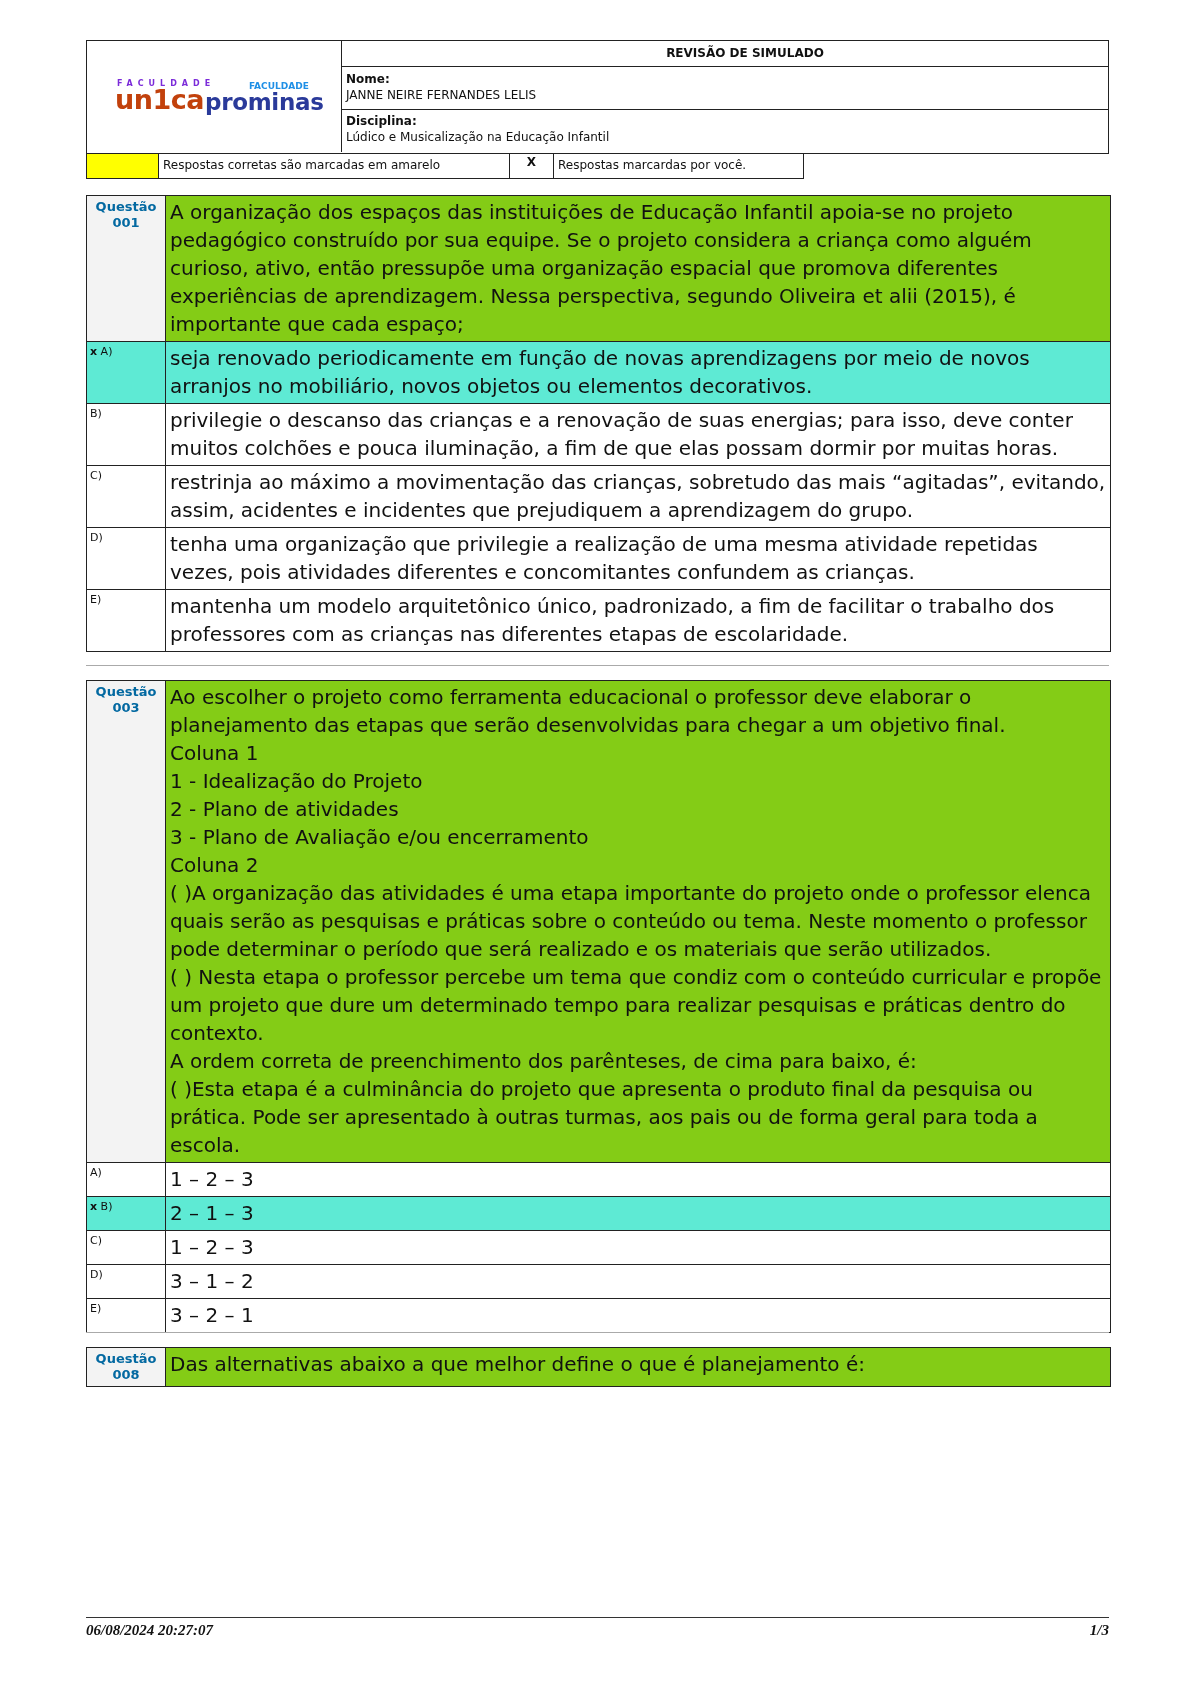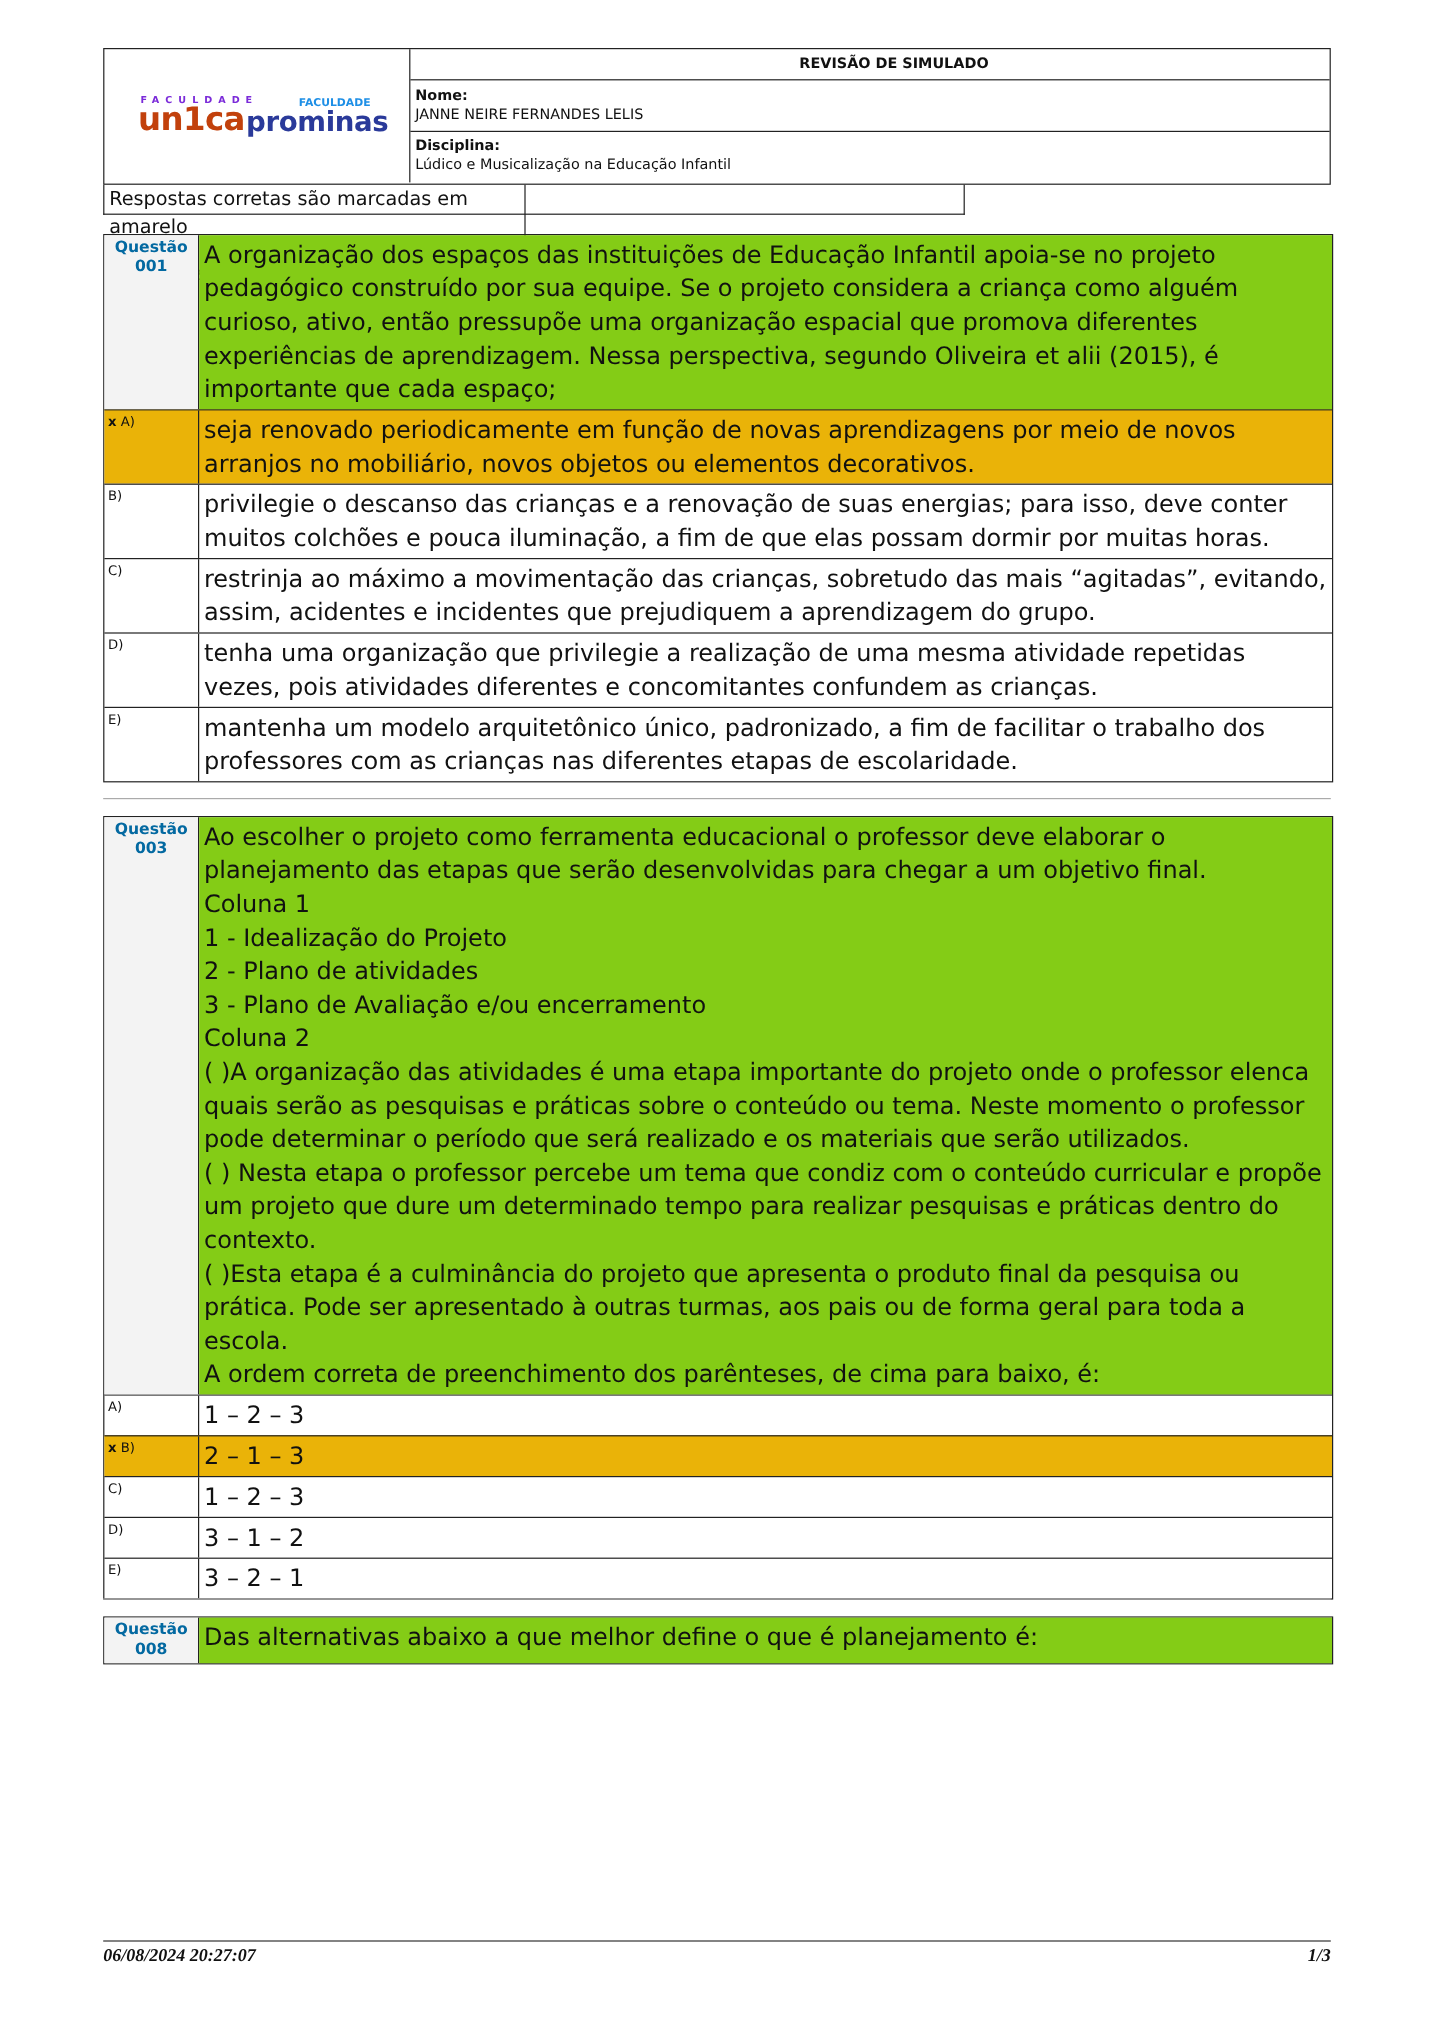--- a/index.html
+++ b/index.html
@@ -10,35 +10,35 @@
   .logo-unica-small { position: absolute; left: 0; top: 0; font-size: 8px; font-weight: bold; letter-spacing: 5px; color: #7b2bd9; }
   .logo-unica { position: absolute; left: -2px; top: 6px; font-size: 27px; font-weight: bold; color: #c2410c; letter-spacing: -0.5px; line-height: 30px; }
   .logo-prominas-small { position: absolute; left: 132px; top: 2px; font-size: 9px; font-weight: bold; color: #1e8fe6; }
   .logo-prominas { position: absolute; left: 88px; top: 9px; font-size: 23px; font-weight: bold; color: #2a3a9a; line-height: 28px; letter-spacing: -0.3px; text-align: right; }
   .hdr-title { position: absolute; left: 255px; top: 0; right: 0; height: 26px; border-bottom: 1.5px solid #222; font-size: 12px; font-weight: bold; text-align: center; line-height: 24px; padding-left: 40px; box-sizing: border-box; }
   .hdr-nome { position: absolute; left: 255px; top: 26px; right: 0; height: 43px; border-bottom: 1.5px solid #222; box-sizing: border-box; padding: 4px 4px 0 4px; }
   .hdr-disc { position: absolute; left: 255px; top: 69px; right: 0; height: 42px; box-sizing: border-box; padding: 3px 4px 0 4px; }
   .hdr-label { font-size: 12px; font-weight: bold; line-height: 16px; }
   .hdr-value { font-size: 12px; line-height: 16px; }
 
-  .legend { position: absolute; left: 86px; top: 154px; height: 25px; width: 718px; border: 1.5px solid #222; border-top: none; box-sizing: border-box; display: flex; font-size: 16px; flex-direction: column; }
+  .legend { position: absolute; left: 86px; top: 154px; height: 25px; width: 718px; border: 1.5px solid #222; border-top: none; box-sizing: border-box; display: flex; font-size: 12px; }
   .legend .swatch { width: 71px; background: #ffff00; border-right: 1.5px solid #222; }
   .legend .lbl1 { width: 351px; padding-left: 4px; line-height: 23px; border-right: 1.5px solid #222; box-sizing: border-box; }
   .legend .xmark { width: 44px; text-align: center; font-weight: bold; line-height: 16px; border-right: 1.5px solid #222; box-sizing: border-box; }
   .legend .lbl2 { flex: 1; padding-left: 4px; line-height: 23px; }
 
   
   .q { position: absolute; left: 86px; width: 1025px; border: 1.5px solid #222; box-sizing: border-box; }
   .row { display: flex; border-top: 1.5px solid #222; }
   .row:first-child { border-top: none; }
   .row .lc { width: 79px; min-width: 79px; border-right: 1.5px solid #222; box-sizing: border-box; font-size: 11px; padding: 3px 3px; }
   .row .rc { flex: 1; font-size: 20px; line-height: 28px; padding: 2px 3px 3px 4px; }
   .row.stem .lc { text-align: center; color: #0369a1; font-weight: bold; font-size: 13px; line-height: 16px; padding-top: 3px; background: #f3f3f3; }
   .row.stem .rc { background: #84cc16; }
-  .row.correct { background: #eab308; }
+  .row.correct { background: #5eead4; }
   .row .lc .mark { font-weight: bold; }
   .sep { position: absolute; left: 86px; width: 1023px; height: 0; border-top: 1.5px solid #aaa; }
 
   .footer-line { position: absolute; left: 86px; top: 1617px; width: 1023px; border-top: 1.5px solid #333; }
   .footer-date { position: absolute; left: 86px; top: 1622px; font-family: "Liberation Serif", serif; font-weight: bold; font-style: italic; font-size: 15px; }
   .footer-page { position: absolute; right: 82px; top: 1622px; font-family: "Liberation Serif", serif; font-weight: bold; font-style: italic; font-size: 15px; }
 </style>
 </head>
 <body>
 
@@ -109,22 +109,22 @@
     </div>
     <div class="rc">
       <div>Ao escolher o projeto como ferramenta educacional o professor deve elaborar o planejamento das etapas que serão desenvolvidas para chegar a um objetivo final.</div>
       <div>Coluna 1</div>
       <div>1 - Idealização do Projeto</div>
       <div>2 - Plano de atividades</div>
       <div>3 - Plano de Avaliação e/ou encerramento</div>
       <div>Coluna 2</div>
       <div>( )A organização das atividades é uma etapa importante do projeto onde o professor elenca quais serão as pesquisas e práticas sobre o conteúdo ou tema. Neste momento o professor pode determinar o período que será realizado e os materiais que serão utilizados.</div>
       <div>( ) Nesta etapa o professor percebe um tema que condiz com o conteúdo curricular e propõe um projeto que dure um determinado tempo para realizar pesquisas e práticas dentro do contexto.</div>
+      <div>A ordem correta de preenchimento dos parênteses, de cima para baixo, é:</div>
       <div>( )Esta etapa é a culminância do projeto que apresenta o produto final da pesquisa ou prática. Pode ser apresentado à outras turmas, aos pais ou de forma geral para toda a escola.</div>
-      <div>A ordem correta de preenchimento dos parênteses, de cima para baixo, é:</div>
     </div>
   </div>
   <div class="row">
     <div class="lc"><span>A)</span></div>
     <div class="rc">1 – 2 – 3</div>
   </div>
   <div class="row correct">
     <div class="lc"><span class="mark">x</span> <span>B)</span></div>
     <div class="rc">2 – 1 – 3</div>
   </div>

